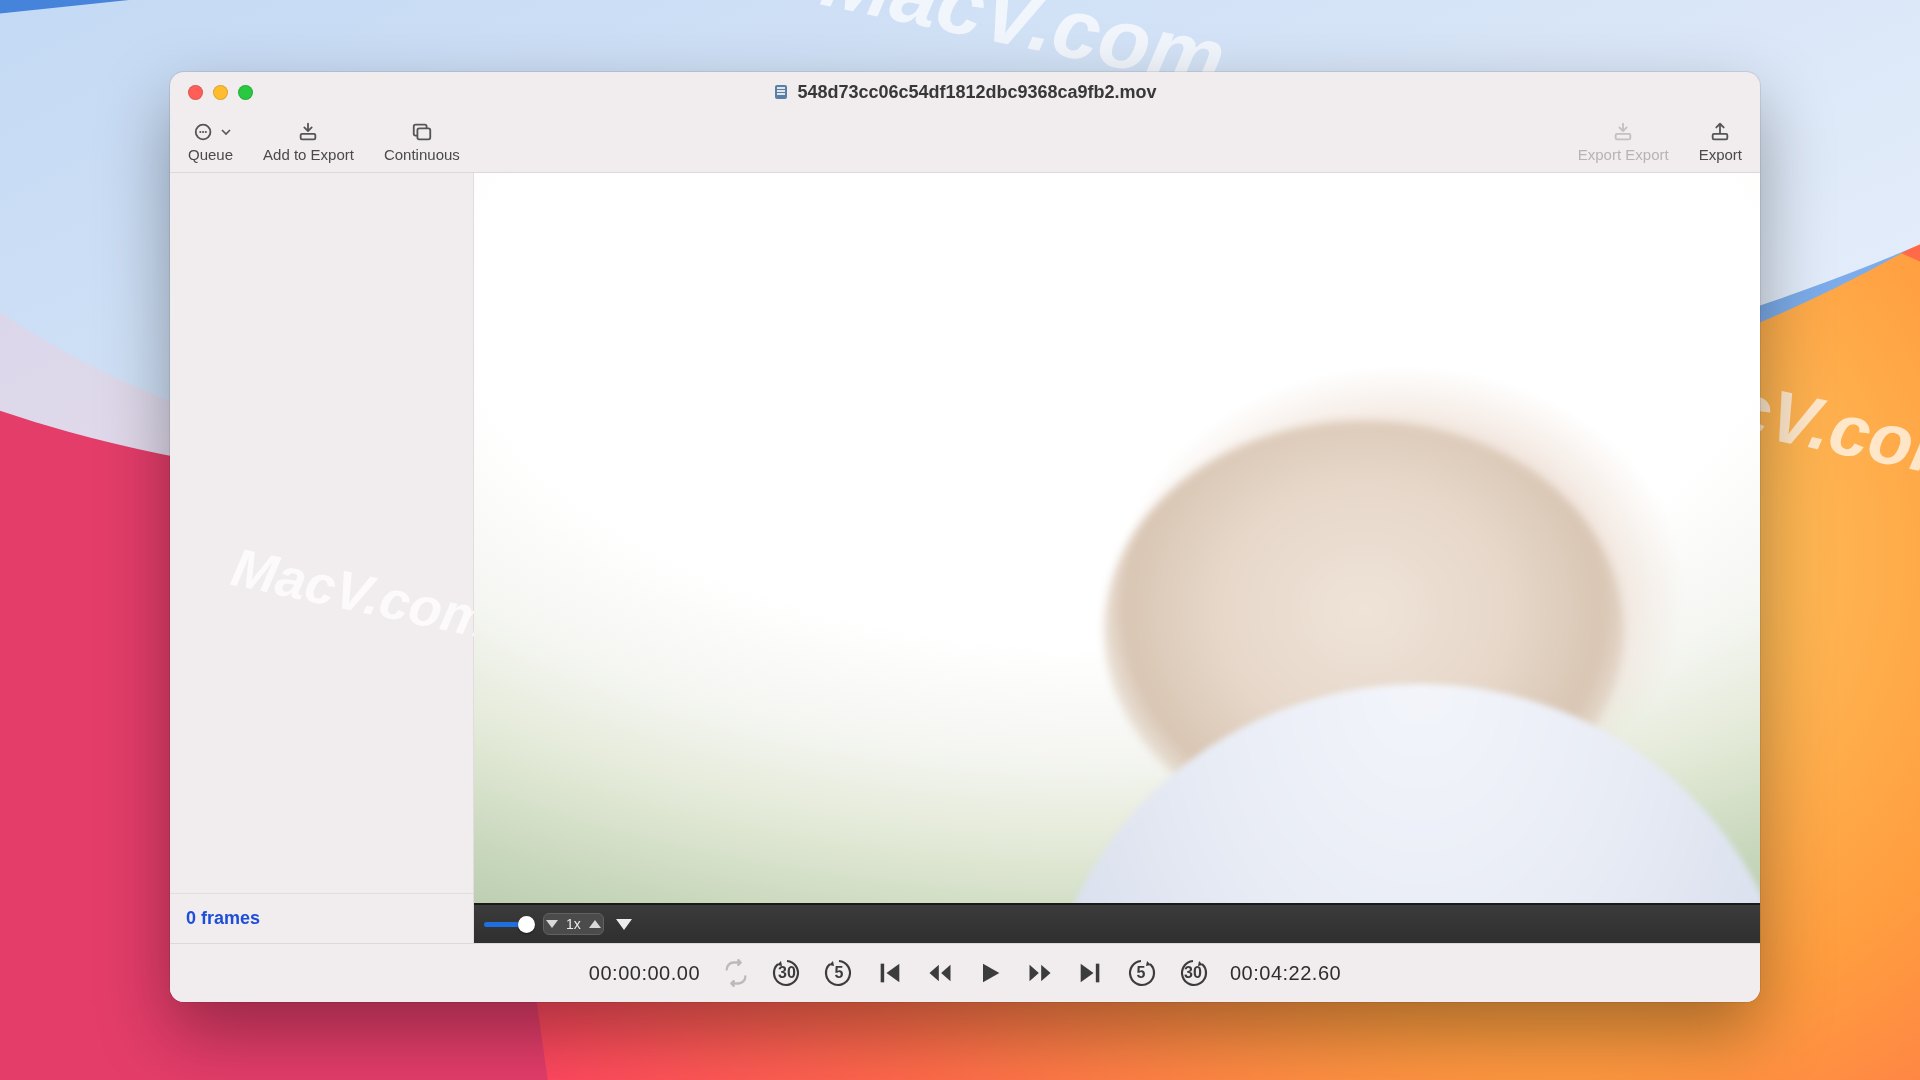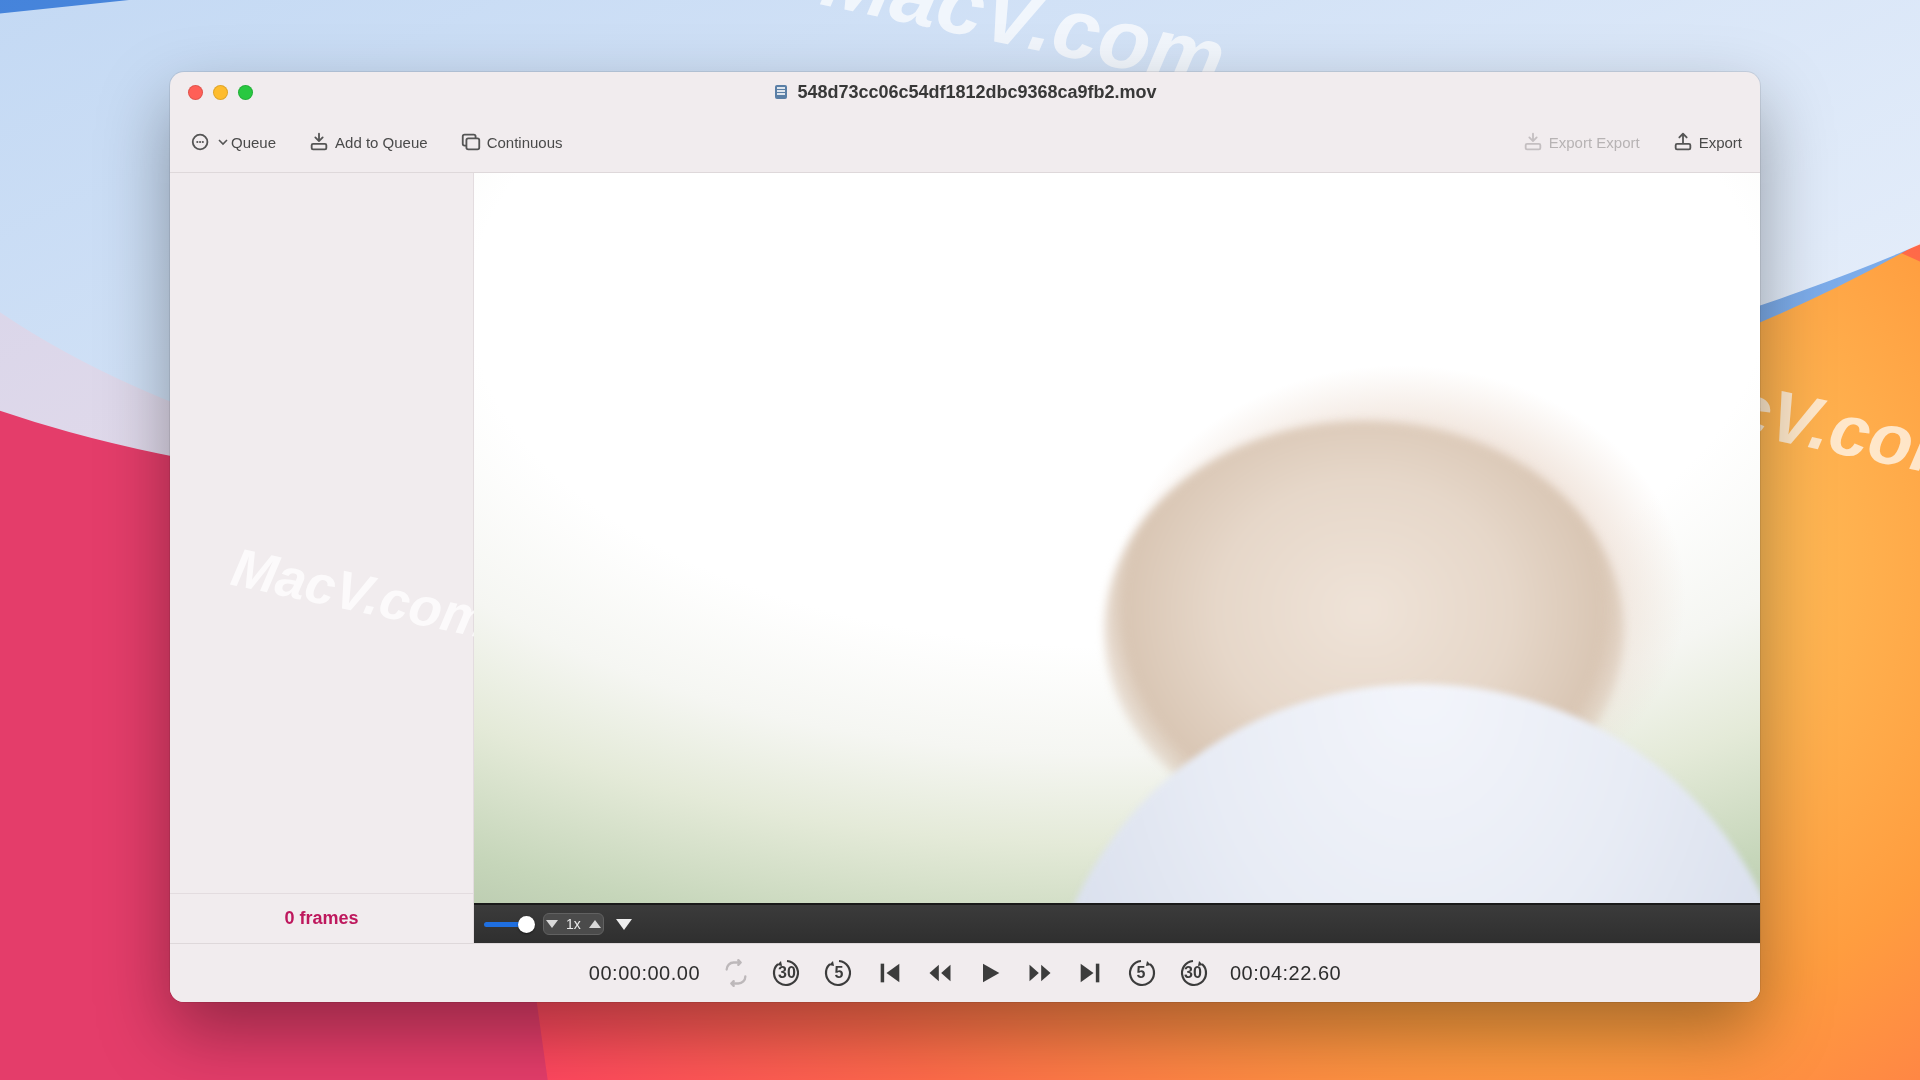--- a/index.html
+++ b/index.html
@@ -70,21 +70,21 @@
     pointer-events:none;
   }
   .doc-icon { width:16px; height:16px; display:inline-block; }
   .toolbar {
     height: 60px;
     display:flex;
     align-items:center;
     padding: 0 14px;
     gap: 22px;
   }
-  .tool { display:flex; flex-direction:row; align-items:center; justify-content:center; gap:3px; color:#4a4a4a; font-size:15px; padding:2px 4px; border-radius:6px;}
+  .tool { display:flex; flex-direction:column; align-items:center; justify-content:center; gap:3px; color:#4a4a4a; font-size:15px; padding:2px 4px; border-radius:6px;}
   .tool.disabled { color:#b7b3b4; }
   .tool svg { width:26px; height:22px; }
   .tool .chev { width:10px; height:10px; }
   .tool-row { display:flex; align-items:center; gap:4px; }
   .spacer { flex:1; }
   .content {
     flex:1;
     display:flex;
     min-height:0;
     border-top:1px solid #ded8da;
@@ -92,22 +92,22 @@
   .sidebar {
     width: 303px;
     background:#f1ecee;
     border-right:1px solid #e3dcdf;
     display:flex; flex-direction:column;
   }
   .sidebar-list { flex:1; }
   .sidebar-footer {
     border-top:1px solid #e3dcdf;
     padding: 14px 16px;
-    text-align:center;
-    color:#be185d;
+    text-align:left;
+    color:#1d4ed8;
     font-size:18px;
     font-weight:600;
   }
   .video-area {
     flex:1;
     background:#000;
     display:flex;
     flex-direction:column;
     min-width:0;
   }
@@ -225,21 +225,21 @@
           </svg>
       </div>
       <span>Queue</span>
     </div>
 
     <div class="tool">
       <svg viewBox="0 0 24 24">
           <path d="M12 3 v8 M8 7 l4 4 l4 -4" fill="none" stroke="#555" stroke-width="2" stroke-linecap="round" stroke-linejoin="round"></path>
           <rect x="4" y="14" width="16" height="6" rx="1.5" fill="none" stroke="#555" stroke-width="2"></rect>
         </svg>
-      <span>Add to Queue</span>
+      <span>Add to Export</span>
     </div>
 
     <div class="tool">
       <svg viewBox="0 0 24 24">
           <rect x="3" y="4" width="14" height="12" rx="2" fill="none" stroke="#555" stroke-width="2"></rect>
           <rect x="7" y="8" width="14" height="12" rx="2" fill="#f1ecee" stroke="#555" stroke-width="2"></rect>
         </svg>
       <span>Continuous</span>
     </div>
 

